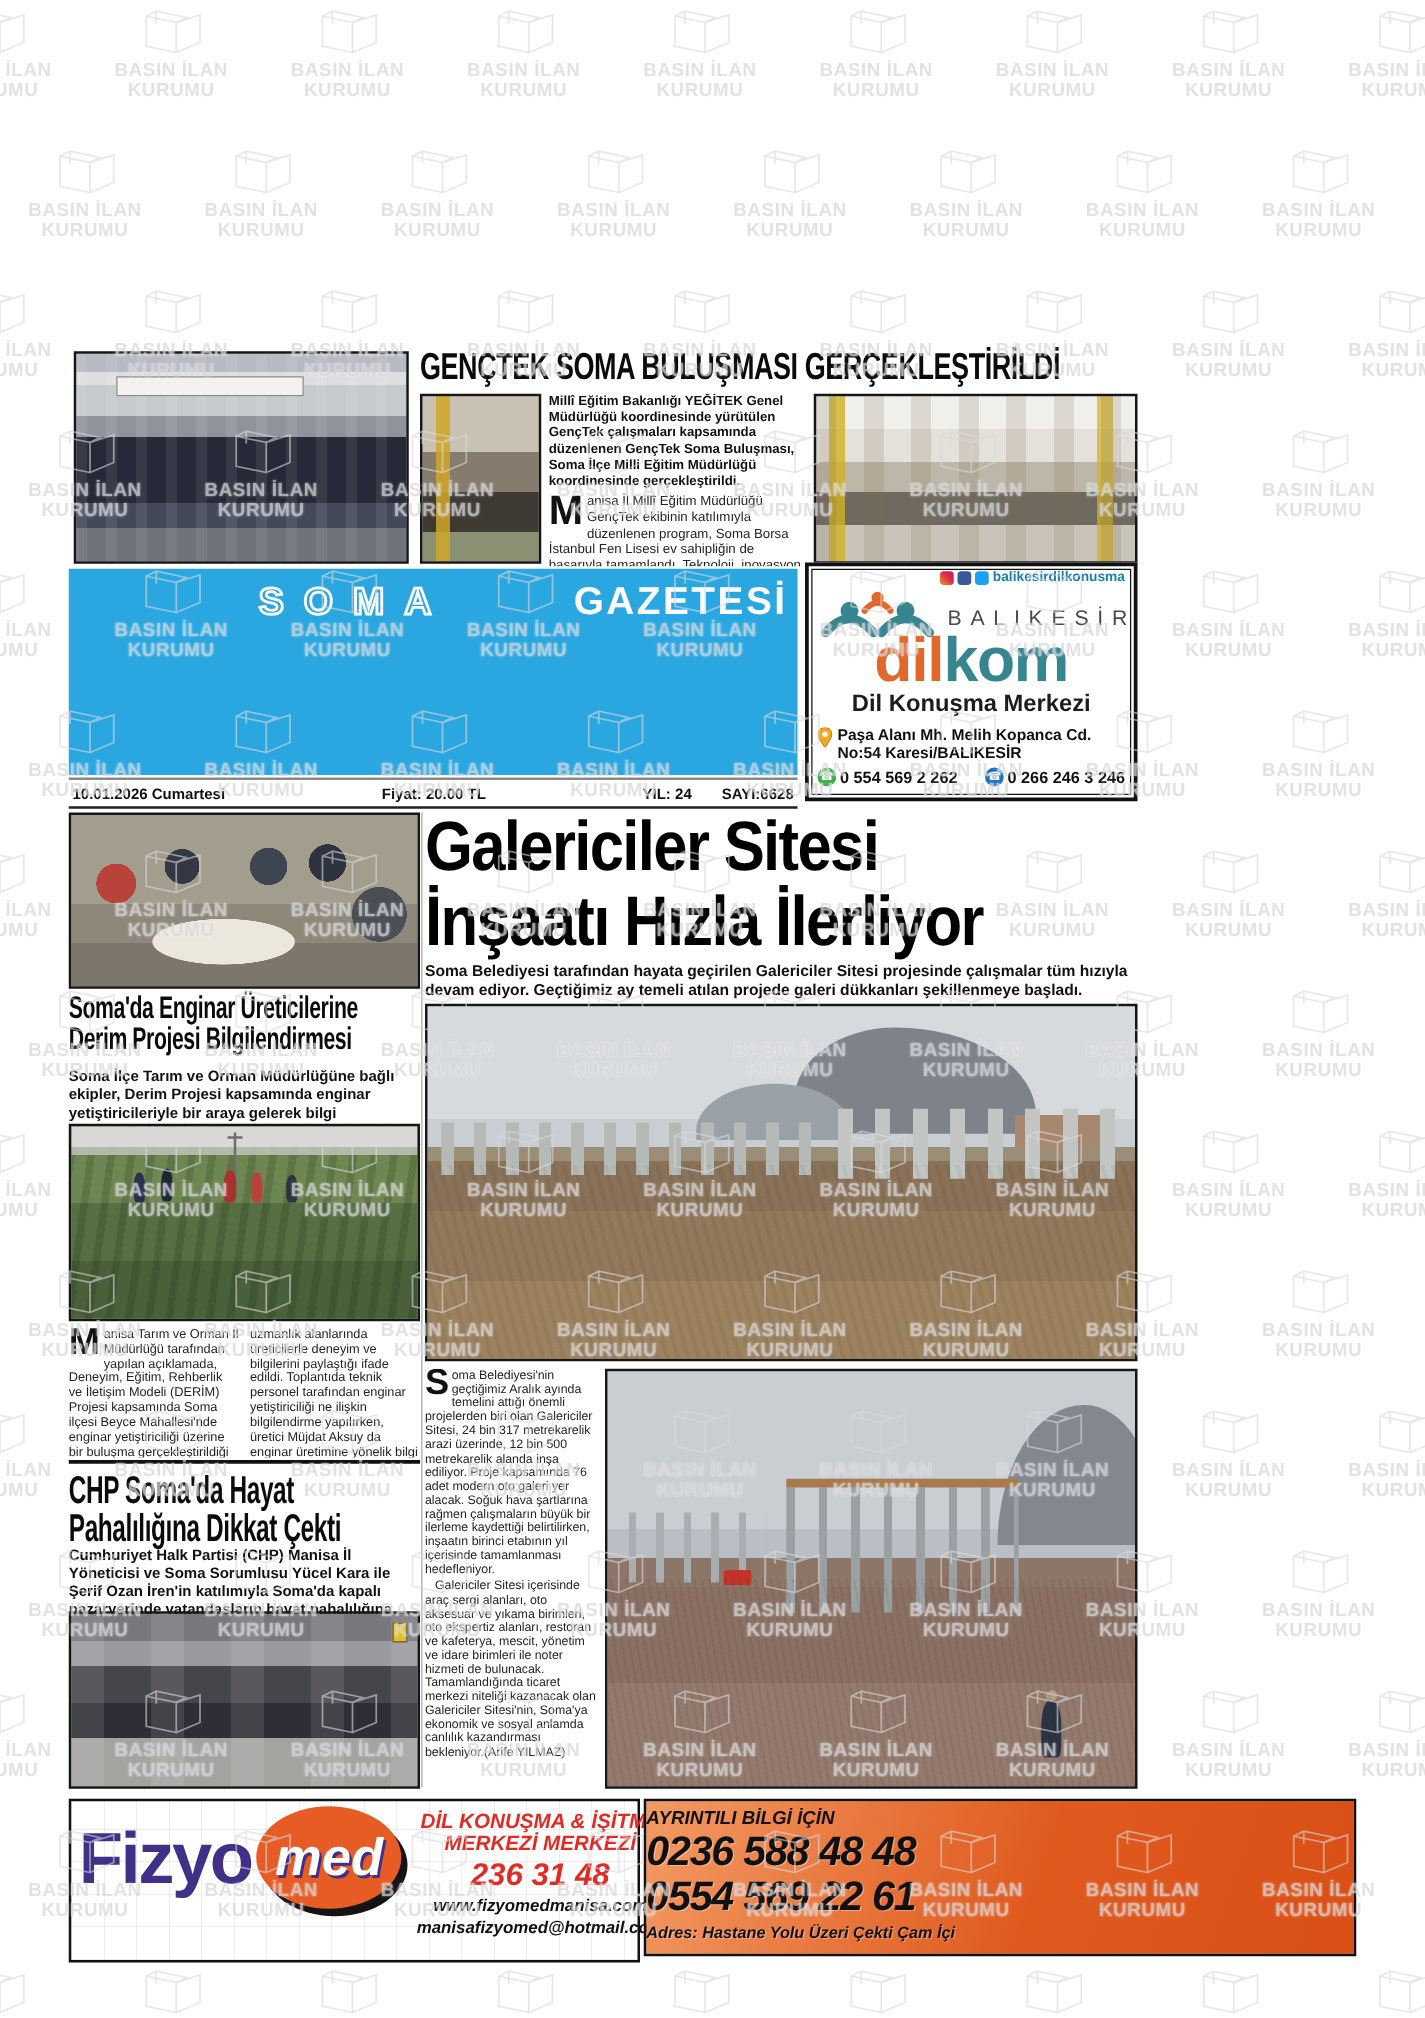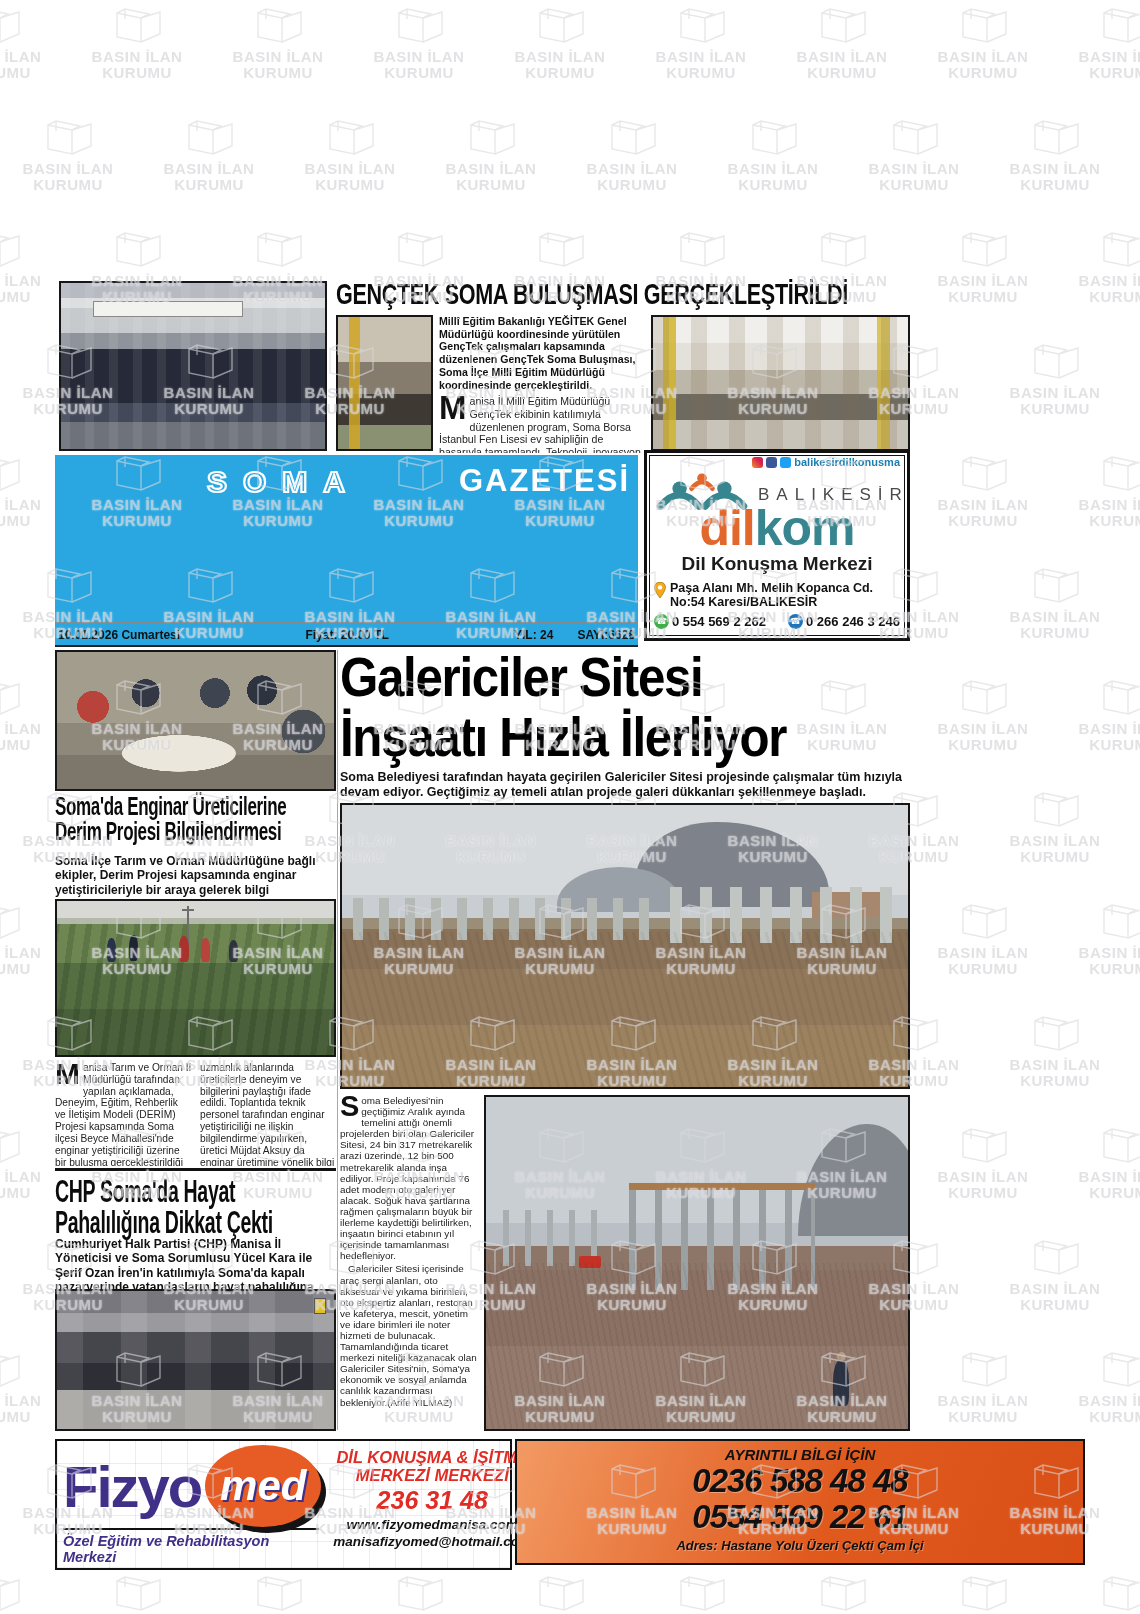--- a/index.html
+++ b/index.html
@@ -26,21 +26,21 @@
       linear-gradient(180deg,#c9c2b2 0 34%,#857c6d 34% 58%,#3e3a33 58% 82%,#8a9173 82%)}
   .ts-text{position:absolute;left:384px;top:40px;width:208px;height:138px;overflow:hidden;font-size:10.6px;line-height:1.2}
   .ts-text .lead{margin:0 0 4px;font-weight:bold;color:#111}
   .ts-text .bodyp{margin:0}
   .pc{position:absolute;left:596px;top:40px;width:259px;height:136px;
       background:repeating-linear-gradient(90deg,rgba(125,104,72,.18) 0 16px,transparent 16px 38px),
       linear-gradient(90deg,transparent 0 4%,rgba(209,178,35,.8) 4% 9%,transparent 9% 88%,rgba(209,178,35,.7) 88% 93%,transparent 93%),
       linear-gradient(180deg,#f0efec 0 20%,#e4e1da 20% 40%,#bdb7a9 40% 58%,#6f6a60 58% 78%,#c9c4ba 78%)}
 
   
-  .masthead{position:absolute;left:0;top:180px;width:583px;height:190px;background:#2aa7e0;overflow:hidden}
+  .masthead{position:absolute;left:0;top:180px;width:583px;height:165px;background:#2aa7e0;overflow:hidden}
   .m-soma{position:absolute;left:152px;top:10px;font-size:30px;font-weight:800;letter-spacing:16px;
           color:#2aa7e0;-webkit-text-stroke:2.2px #fff}
   .m-gaz{position:absolute;right:8px;top:8px;font-size:31px;font-weight:800;letter-spacing:2px;color:#fff}
   .m-title{position:absolute;left:6px;bottom:-8px;font-size:118px;font-weight:900;font-style:italic;
            color:#fff;letter-spacing:-4px;line-height:1}
 
   
   .dilkom{position:absolute;left:589px;top:175px;width:266px;height:191px;border:3px solid #111;
           box-sizing:border-box;background:#fff;padding:3px 7px}
   .dilkom::before{content:"";position:absolute;inset:2px;border:1px solid #111;pointer-events:none}
@@ -156,21 +156,21 @@
       box-sizing:border-box;display:flex;background:linear-gradient(110deg,#f29a63,#e05a1e 55%,#d94f16)}
   .fn-left{width:53%;flex:none;position:relative;padding:6px 0 0 14px;box-sizing:border-box}
   .fn-house{position:absolute;left:32px;top:4px;width:58px;height:34px}
   .fn-brandrow{display:flex;align-items:baseline;margin-top:34px;white-space:nowrap}
   .fn-final{font-size:44px;font-weight:900;font-style:italic;color:#fff;letter-spacing:-1px;
       text-shadow:2px 2px 0 #111,-1px -1px 0 #111,1px -1px 0 #111,-1px 1px 0 #111}
   .fn-pans{font-size:30px;font-weight:700;color:#fff;margin-left:4px;display:inline-block;
       transform:scaleX(.78);transform-origin:0 80%;letter-spacing:-.5px}
   .fn-slogan{margin-top:4px;font-size:25px;font-weight:900;font-style:italic;color:#fff;letter-spacing:1px;
       text-shadow:2px 2px 0 #111;border-bottom:4px solid #fff;display:inline-block;padding:0 8px 1px 2px}
-  .fn-right{flex:1;text-align:center;padding-top:5px;color:#111}
+  .fn-right{flex:1;padding-top:5px;color:#111}
   .fn-info{font-size:15px;font-weight:900;font-style:italic}
   .fn-phone{font-size:33px;font-weight:900;font-style:italic;letter-spacing:-1px;line-height:1.1;
       text-shadow:1px 1px 0 rgba(255,255,255,.35)}
   .fn-addr{font-size:13px;font-weight:800;font-style:italic;margin-top:2px;text-shadow:1px 1px 0 rgba(255,255,255,.3)}
 
   
   #wm-layer{position:absolute;inset:0;z-index:30;pointer-events:none;overflow:hidden}
   .wm{position:absolute;width:100px;text-align:center;color:#d9d9dd;opacity:.75;
       font-weight:bold;font-size:15px;line-height:1.05;letter-spacing:.5px;text-shadow:0 0 2px rgba(255,255,255,.8)}
   .wm svg{display:block;margin:0 auto 1px;width:64px;height:44px;opacity:.8}
@@ -311,21 +311,20 @@
   </div>
 
   <div class="ad-fizyomed">
     <div class="fz-left">
       <div class="fz-row">
         <span class="fz-fizyo">Fizyo</span>
         <span class="fz-oval">
             <span class="fz-med">med</span>
           </span>
       </div>
-      <div class="fz-tag">Özel Eğitim ve Rehabilitasyon Merkezi</div>
     </div>
     <div class="fz-right">
       <div class="fz-s1">DİL KONUŞMA &amp; İŞİTME</div>
       <div class="fz-s1">MERKEZİ MERKEZİ</div>
       <div class="fz-phone">236 31 48</div>
       <div class="fz-web">www.fizyomedmanisa.com</div>
       <div class="fz-web">manisafizyomed@hotmail.com</div>
     </div>
   </div>
 

